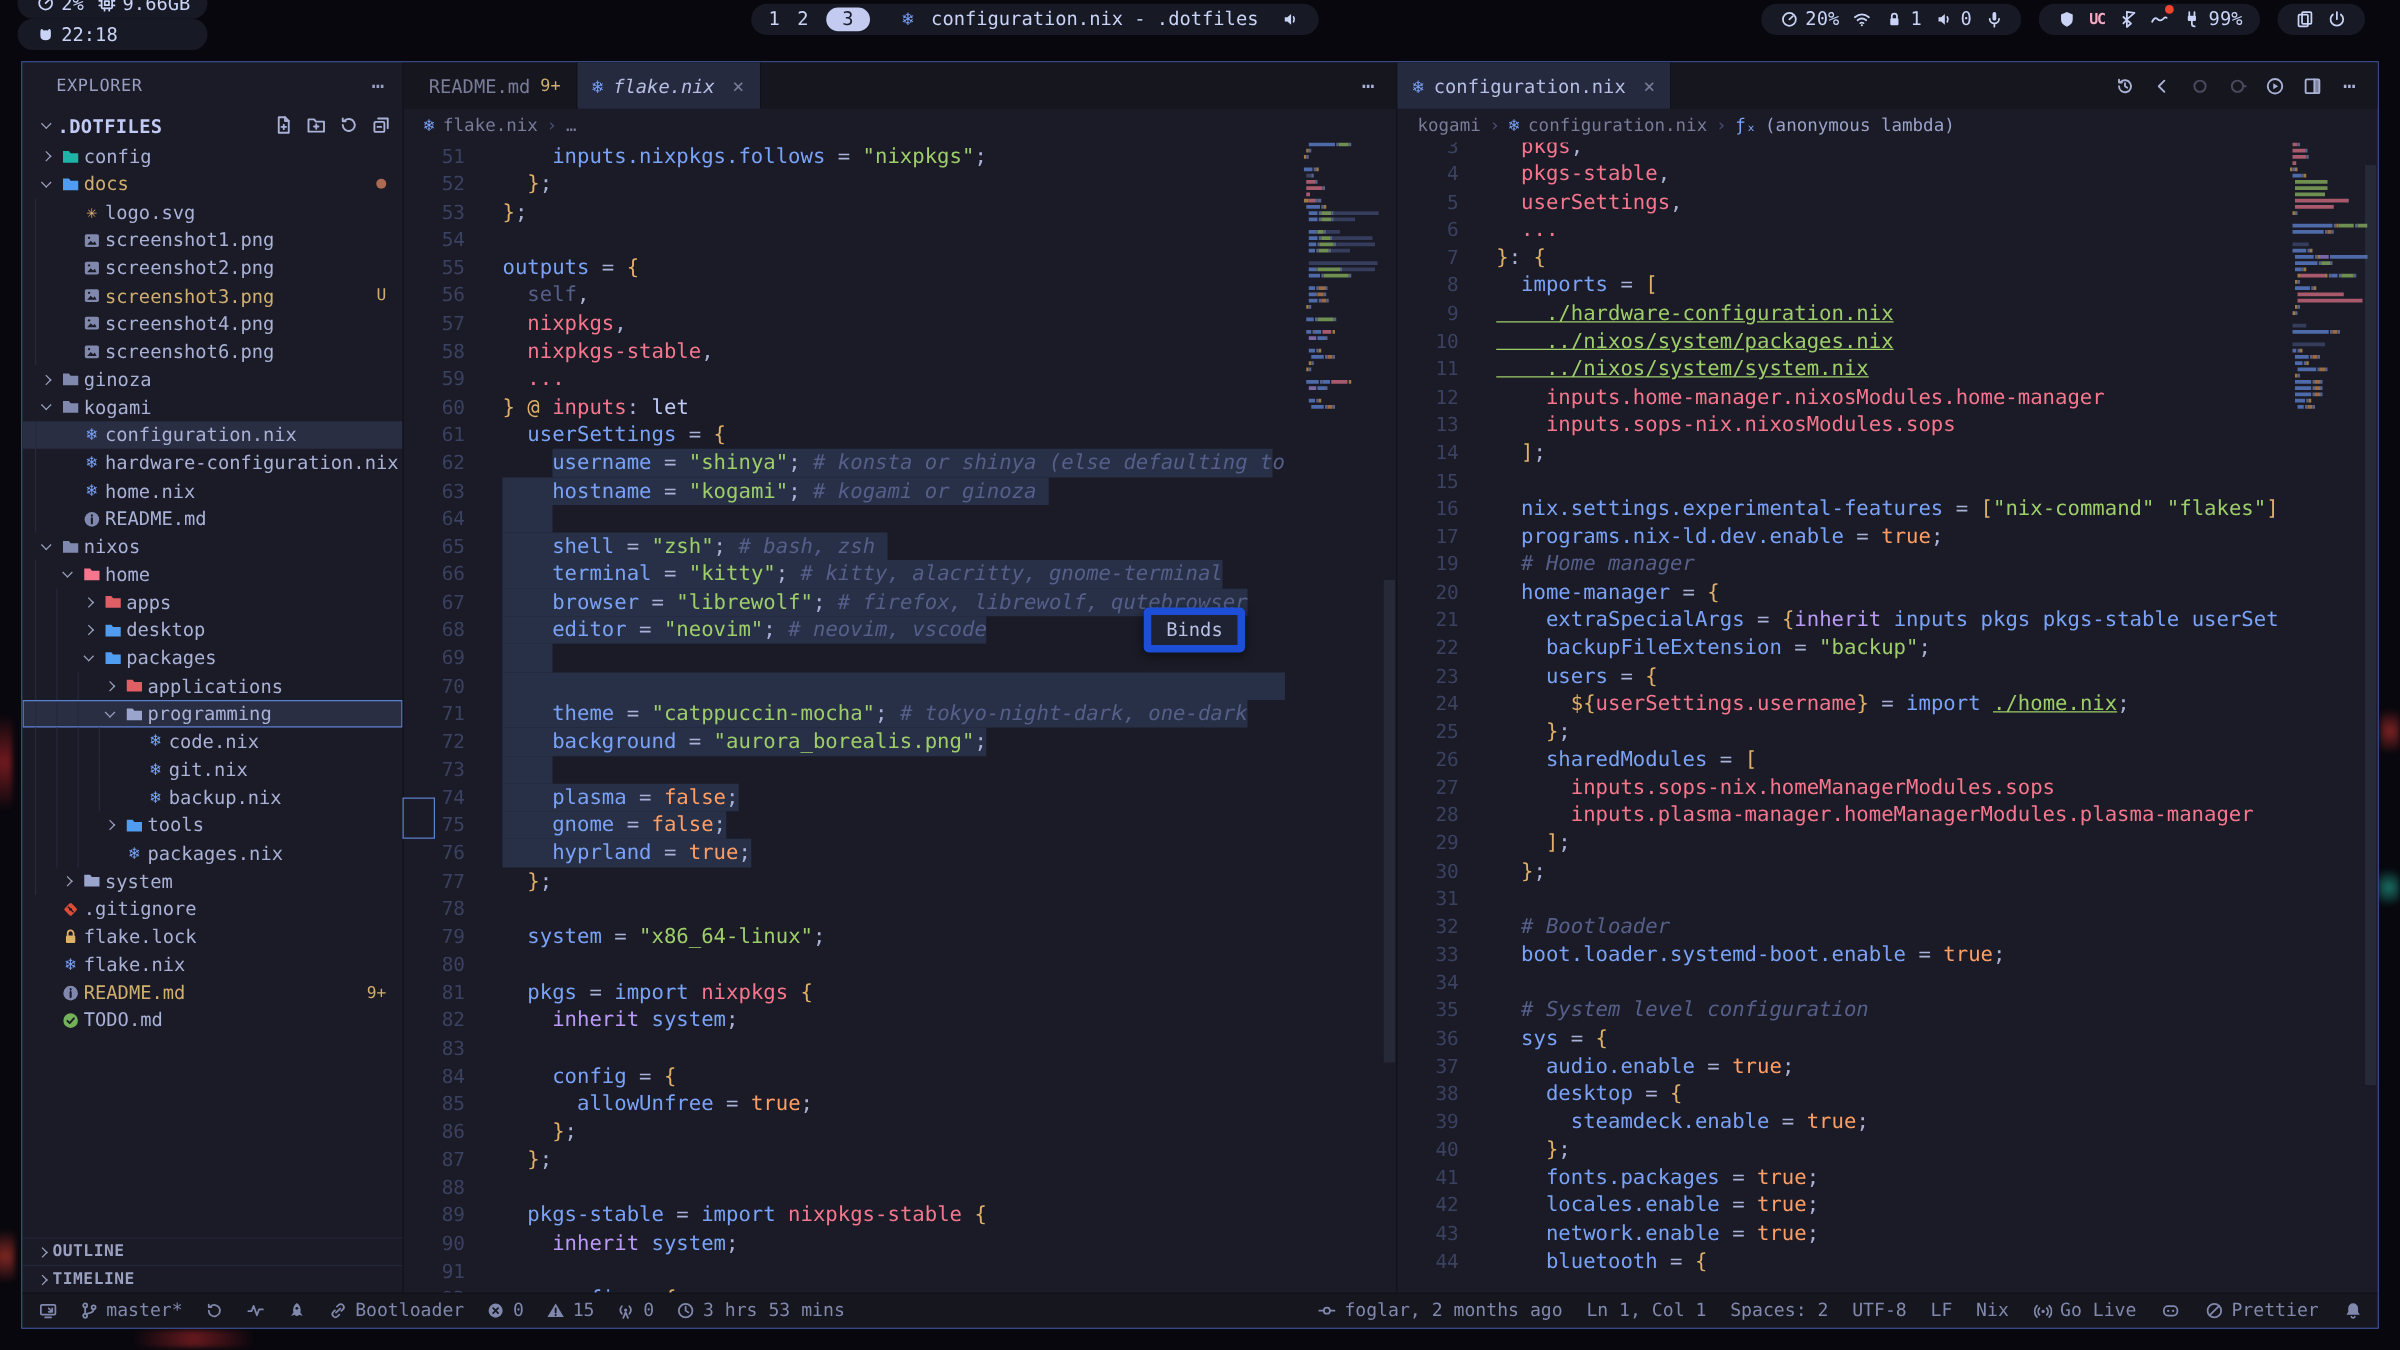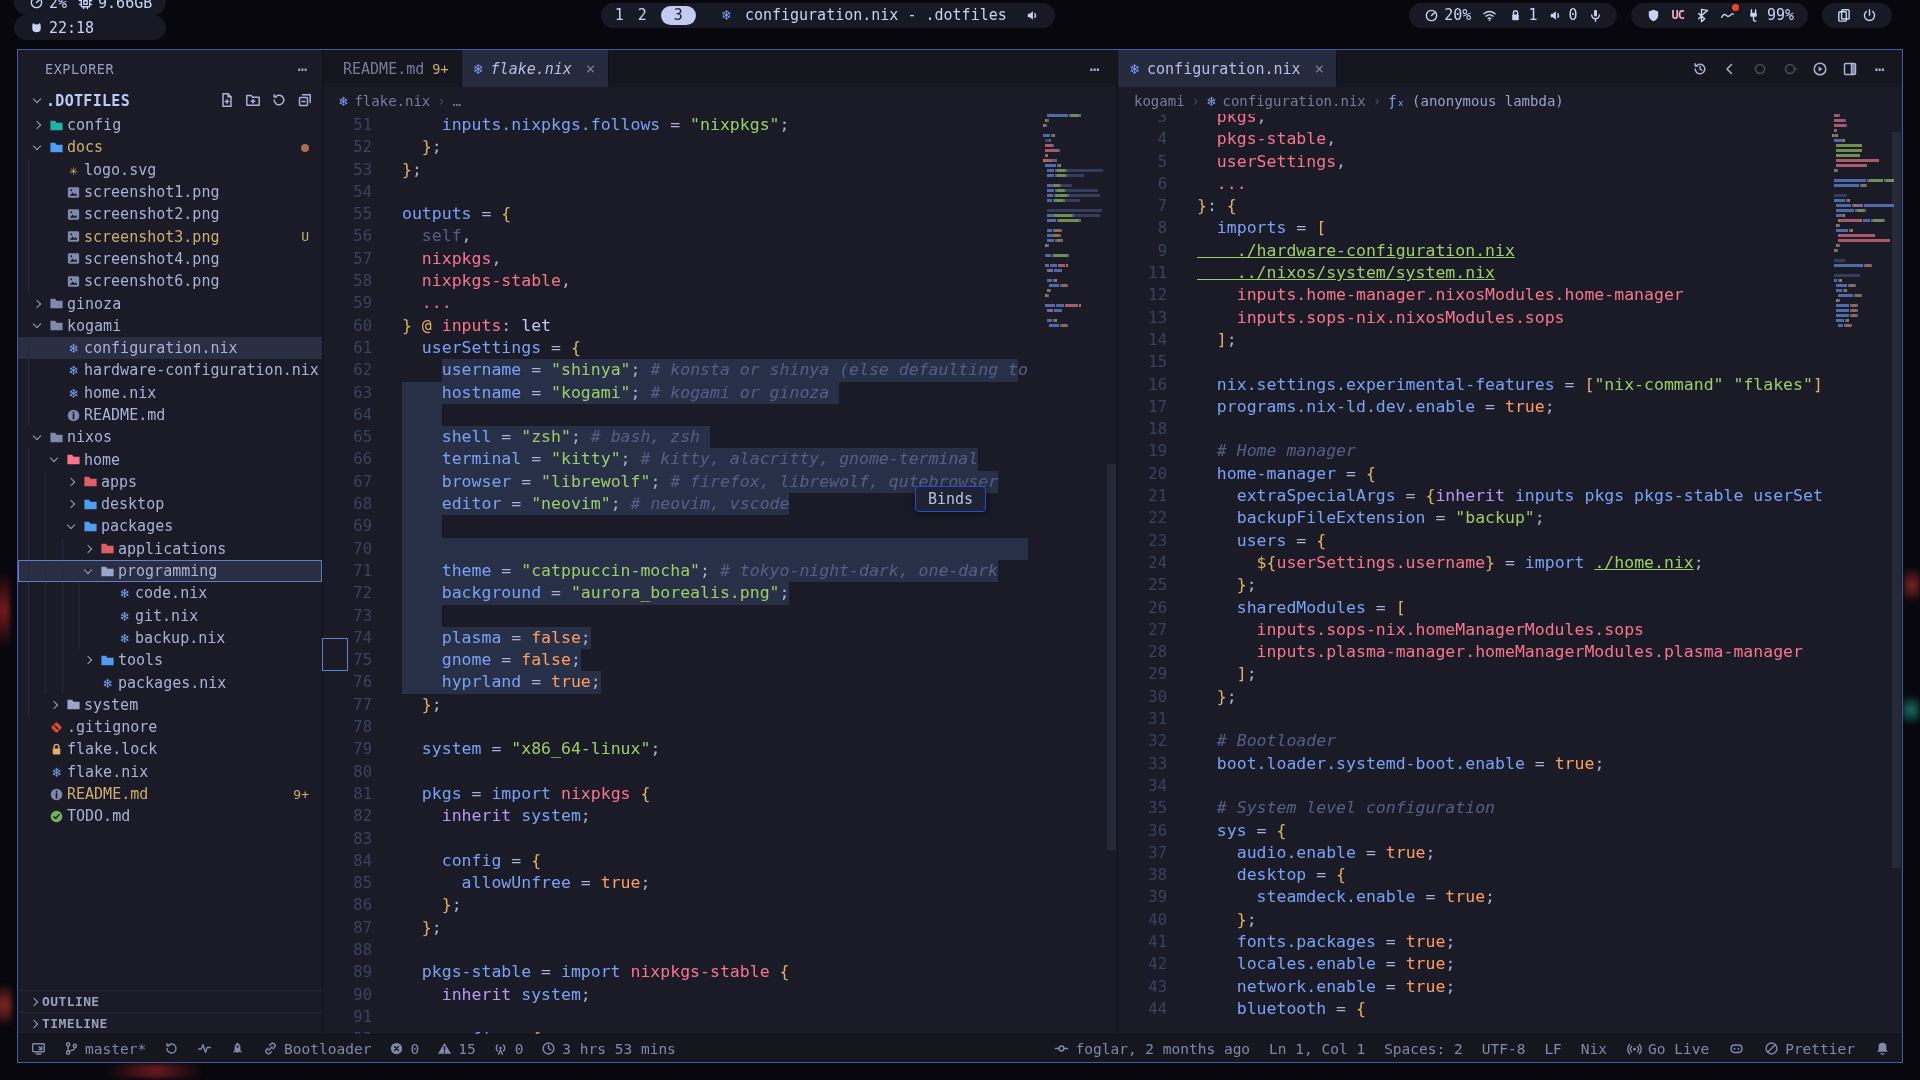--- a/index.html
+++ b/index.html
@@ -96,21 +96,21 @@
   .tk-u{color:#9ece6a;text-decoration:underline;}
   
   .minimap{position:absolute;top:0;bottom:0;width:62px;overflow:hidden;}
   #g1 .minimap{right:12px;} #g2 .minimap{right:8px;}
   .mm-row{height:5px;white-space:nowrap;}
   .mm-row i{display:inline-block;height:3px;vertical-align:top;}
   .vscroll{position:absolute;top:0;bottom:0;right:0;width:11px;}
   .vscroll .thumb{position:absolute;left:1px;right:1px;background:rgba(134,144,178,.12);}
 
   
-  #tooltip{position:absolute;left:897px;top:436px;z-index:9;background:#1f2233;border:1px solid #1d4ed8;
+  #tooltip{position:absolute;left:897px;top:436px;z-index:9;background:#1f2233;border:6px solid #1d4ed8;
      border-radius:4px;padding:3px 12px;font-size:15px;color:#b8c1e3;box-shadow:0 2px 8px rgba(0,0,0,.5);}
   #artifact{position:absolute;left:304px;top:588px;width:26px;height:33px;border:1px solid #5d7fd0;background:#1a1b26;z-index:8;}
 
   
   #statusbar{height:28px;background:#16161e;border-top:1px solid #101018;display:flex;align-items:center;
      font-size:14.5px;color:#8089ad;padding:0 12px;flex:none;}
   .st-item{display:flex;align-items:center;gap:6px;margin-right:17px;cursor:pointer;}
   .st-right{margin-left:auto;display:flex;align-items:center;}
   .st-right .st-item{margin-right:0;margin-left:19px;}
   .st-item .ic{display:inline-flex;width:16px;height:16px;align-items:center;justify-content:center;}
@@ -854,28 +854,28 @@
           </div>
           <div class="codewrap">
             <div class="codecol" style="margin-top: -8px;">
               <div class="row"><span class="ln">3</span><span class="code"><span class="t tk-p">  pkgs</span><span class="t tk-w">,</span></span></div>
               <div class="row"><span class="ln">4</span><span class="code"><span class="t tk-p">  pkgs-stable</span><span class="t tk-w">,</span></span></div>
               <div class="row"><span class="ln">5</span><span class="code"><span class="t tk-p">  userSettings</span><span class="t tk-w">,</span></span></div>
               <div class="row"><span class="ln">6</span><span class="code"><span class="t tk-p">  ...</span></span></div>
               <div class="row"><span class="ln">7</span><span class="code"><span class="t tk-b">}</span><span class="t tk-w">: </span><span class="t tk-b">{</span></span></div>
               <div class="row"><span class="ln">8</span><span class="code"><span class="t tk-k">  imports</span><span class="t tk-w"> = </span><span class="t tk-b">[</span></span></div>
               <div class="row"><span class="ln">9</span><span class="code"><span class="t tk-u">    ./hardware-configuration.nix</span></span></div>
+              <div class="row"><span class="ln">10</span><span class="code"><span class="t tk-u">    ../nixos/system/packages.nix</span></span></div>
               <div class="row"><span class="ln">11</span><span class="code"><span class="t tk-u">    ../nixos/system/system.nix</span></span></div>
               <div class="row"><span class="ln">12</span><span class="code"><span class="t tk-p">    inputs.home-manager.nixosModules.home-manager</span></span></div>
               <div class="row"><span class="ln">13</span><span class="code"><span class="t tk-p">    inputs.sops-nix.nixosModules.sops</span></span></div>
               <div class="row"><span class="ln">14</span><span class="code"><span class="t tk-b">  ]</span><span class="t tk-w">;</span></span></div>
               <div class="row"><span class="ln">15</span><span class="code"></span></div>
               <div class="row"><span class="ln">16</span><span class="code"><span class="t tk-k">  nix.settings.experimental-features</span><span class="t tk-w"> = </span><span class="t tk-b">[</span><span class="t tk-s">"nix-command"</span><span class="t tk-w"> </span><span class="t tk-s">"flakes"</span><span class="t tk-b">]</span></span></div>
               <div class="row"><span class="ln">17</span><span class="code"><span class="t tk-k">  programs.nix-ld.dev.enable</span><span class="t tk-w"> = </span><span class="t tk-n">true</span><span class="t tk-w">;</span></span></div>
-              <div class="row"><span class="ln">18</span><span class="code"></span></div>
               <div class="row"><span class="ln">19</span><span class="code"><span class="t tk-c">  # Home manager</span></span></div>
               <div class="row"><span class="ln">20</span><span class="code"><span class="t tk-k">  home-manager</span><span class="t tk-w"> = </span><span class="t tk-b">{</span></span></div>
               <div class="row"><span class="ln">21</span><span class="code"><span class="t tk-k">    extraSpecialArgs</span><span class="t tk-w"> = </span><span class="t tk-b">{</span><span class="t tk-v">inherit</span><span class="t tk-k"> inputs pkgs pkgs-stable userSetti</span></span></div>
               <div class="row"><span class="ln">22</span><span class="code"><span class="t tk-k">    backupFileExtension</span><span class="t tk-w"> = </span><span class="t tk-s">"backup"</span><span class="t tk-w">;</span></span></div>
               <div class="row"><span class="ln">23</span><span class="code"><span class="t tk-k">    users</span><span class="t tk-w"> = </span><span class="t tk-b">{</span></span></div>
               <div class="row"><span class="ln">24</span><span class="code"><span class="t tk-b">      ${</span><span class="t tk-p">userSettings.username</span><span class="t tk-b">}</span><span class="t tk-w"> = </span><span class="t tk-k">import</span><span class="t tk-w"> </span><span class="t tk-u">./home.nix</span><span class="t tk-w">;</span></span></div>
               <div class="row"><span class="ln">25</span><span class="code"><span class="t tk-b">    }</span><span class="t tk-w">;</span></span></div>
               <div class="row"><span class="ln">26</span><span class="code"><span class="t tk-k">    sharedModules</span><span class="t tk-w"> = </span><span class="t tk-b">[</span></span></div>
               <div class="row"><span class="ln">27</span><span class="code"><span class="t tk-p">      inputs.sops-nix.homeManagerModules.sops</span></span></div>
               <div class="row"><span class="ln">28</span><span class="code"><span class="t tk-p">      inputs.plasma-manager.homeManagerModules.plasma-manager</span></span></div>

